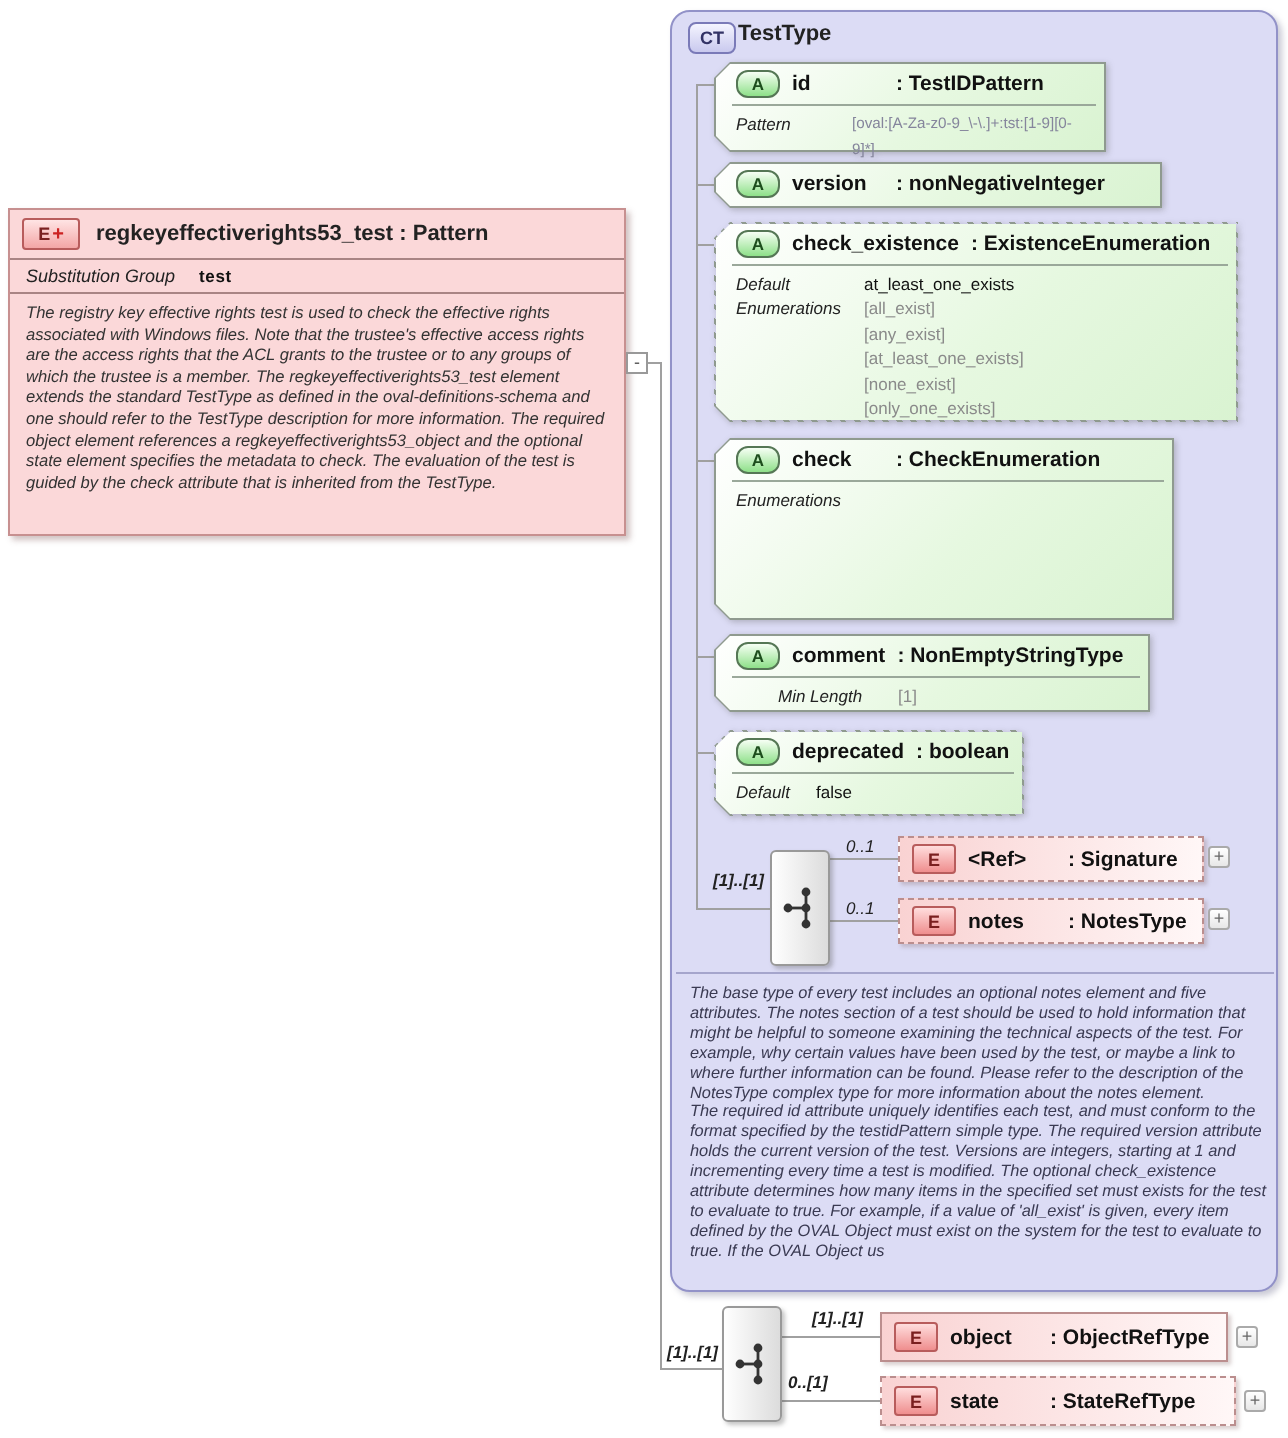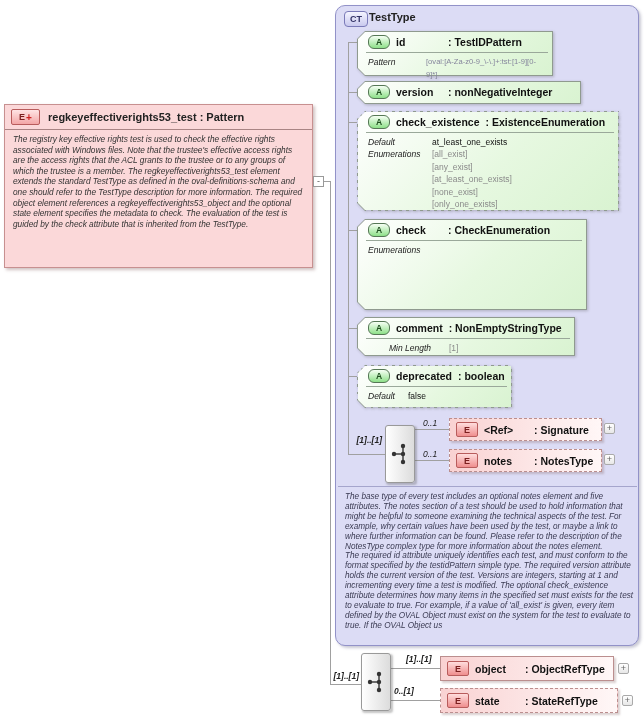--- a/index.html
+++ b/index.html
@@ -102,20 +102,24 @@
   <div class="line" style="left:391px;top:700px;width:49px;height:1px;"></div>
 
   <div class="elem-main">
     <div class="elem-main-header">
       <span class="badge-ep">
           <span>E</span>
           <span class="plus">+</span>
         </span>
       <span class="elem-main-title">regkeyeffectiverights53_test : Pattern</span>
     </div>
+    <div class="subst-row">
+      <span class="lbl-i">Substitution Group</span>
+      <span class="subst-val">test</span>
+    </div>
     <div class="elem-doc">The registry key effective rights test is used to check the effective rights associated with Windows files. Note that the trustee's effective access rights are the access rights that the ACL grants to the trustee or to any groups of which the trustee is a member. The regkeyeffectiverights53_test element extends the standard TestType as defined in the oval-definitions-schema and one should refer to the TestType description for more information. The required object element references a regkeyeffectiverights53_object and the optional state element specifies the metadata to check. The evaluation of the test is guided by the check attribute that is inherited from the TestType.</div>
   </div>
 
   <div class="toggle-box" style="left:313px;top:176px;">-</div>
 
   <div class="ct-box">
     <div class="ct-header">
       <span class="badge-ct">CT</span>
       <span class="ct-title">TestType</span>
     </div>

